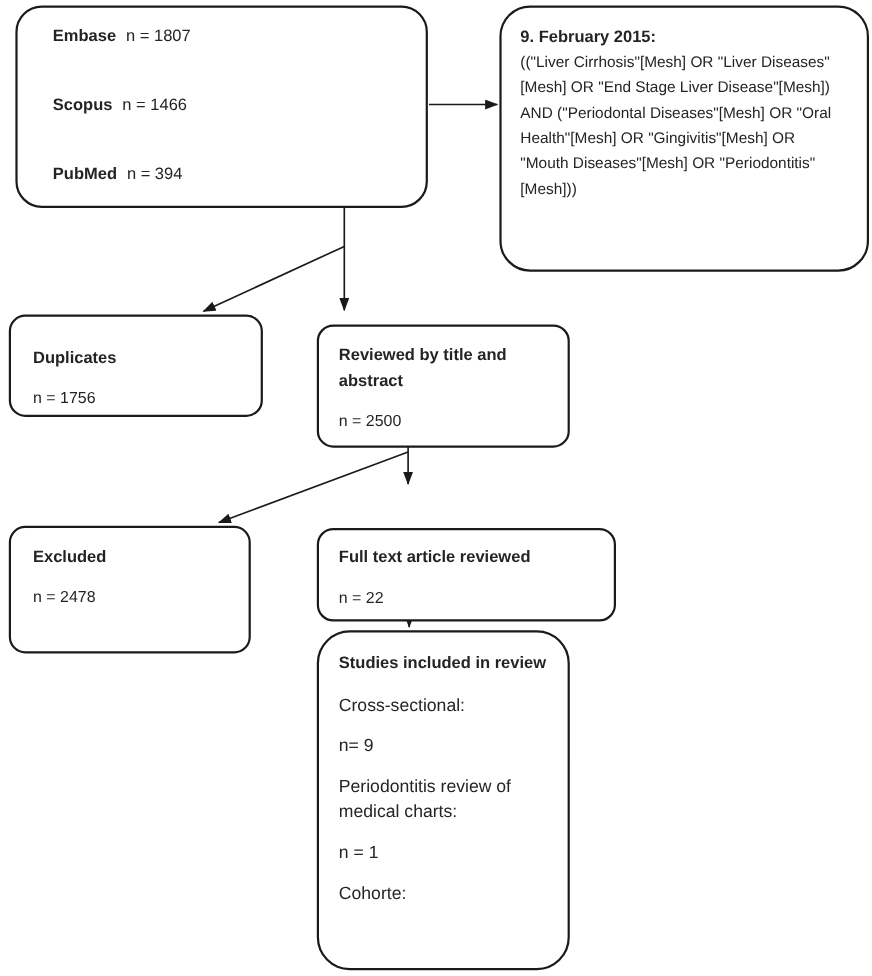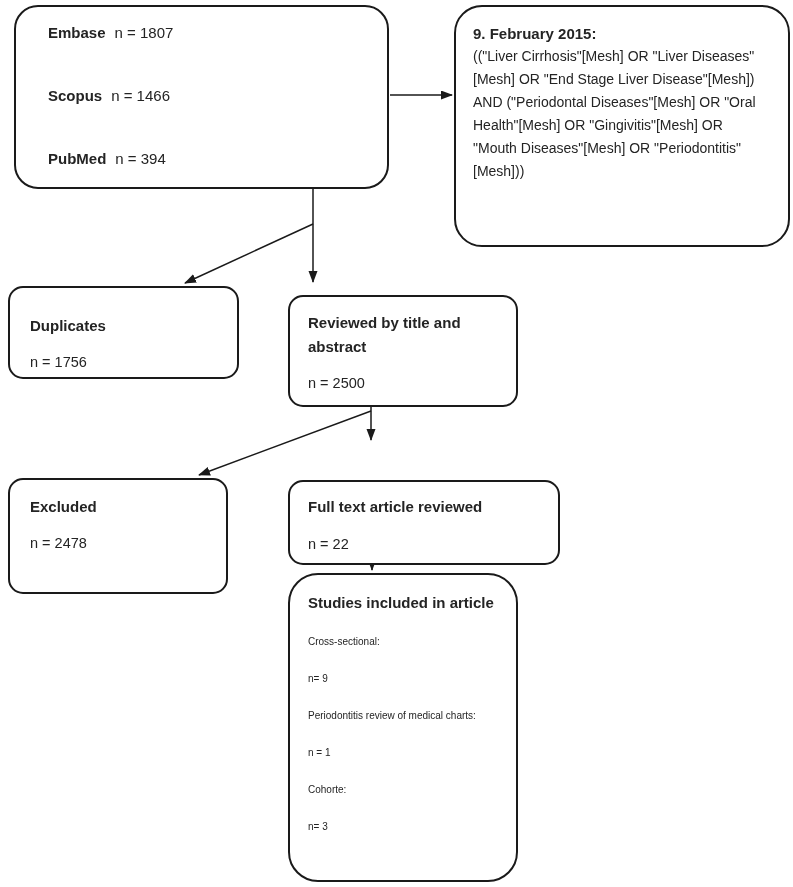--- a/index.html
+++ b/index.html
@@ -50,21 +50,21 @@
   .b3 { left: 8px;   top: 286px; width: 231px; height: 93px;  border-radius: 15px; padding: 26px 20px; }
   .b4 { left: 288px; top: 295px; width: 230px; height: 112px; border-radius: 15px; padding: 14px 18px; }
   .b5 { left: 8px;   top: 478px; width: 220px; height: 116px;  border-radius: 15px; padding: 15px 20px; }
   .b6 { left: 288px; top: 443px; width: 272px; height: 85px;  border-radius: 15px; padding: 13px 18px; margin-top: 37px; }
   .b7 { left: 288px; top: 573px; width: 230px; height: 309px; border-radius: 30px; padding: 16px 18px; }
 
   .title { font-size: 15px; font-weight: bold; line-height: 24px; margin: 0 0 13px 0; }
   .count { font-size: 14.5px; line-height: 23px; }
   .b6 .title { margin-bottom: 14px; }
   .b7 .title { margin-bottom: 15px; }
-  .b7 .entry { font-size: 10px; line-height: 23px; margin: 0 0 14px 0; }
+  .b7 .entry { font-size: 16px; line-height: 23px; margin: 0 0 14px 0; }
   .b7 .entry:last-child { margin-bottom: 0; }
 </style>
 </head>
 <body>
 
 <div class="canvas">
 
   <svg class="arrows" viewBox="0 0 793 887" xmlns="http://www.w3.org/2000/svg" aria-hidden="true">
     <defs>
       <marker id="ah" markerWidth="13" markerHeight="10" refX="11" refY="4.5" orient="auto" markerUnits="userSpaceOnUse">
@@ -110,22 +110,21 @@
     <p class="title">Excluded</p>
     <p class="count">n = 2478</p>
   </div>
 
   <div class="box b6">
     <p class="title">Full text article reviewed</p>
     <p class="count">n = 22</p>
   </div>
 
   <div class="box b7">
-    <p class="title">Studies included in article</p>
+    <p class="title">Studies included in review</p>
     <p class="entry">Cross-sectional:</p>
     <p class="entry">n= 9</p>
     <p class="entry">Periodontitis review of medical charts:</p>
     <p class="entry">n = 1</p>
     <p class="entry">Cohorte:</p>
-    <p class="entry">n= 3</p>
   </div>
 
 </div>
 
 </body></html>

